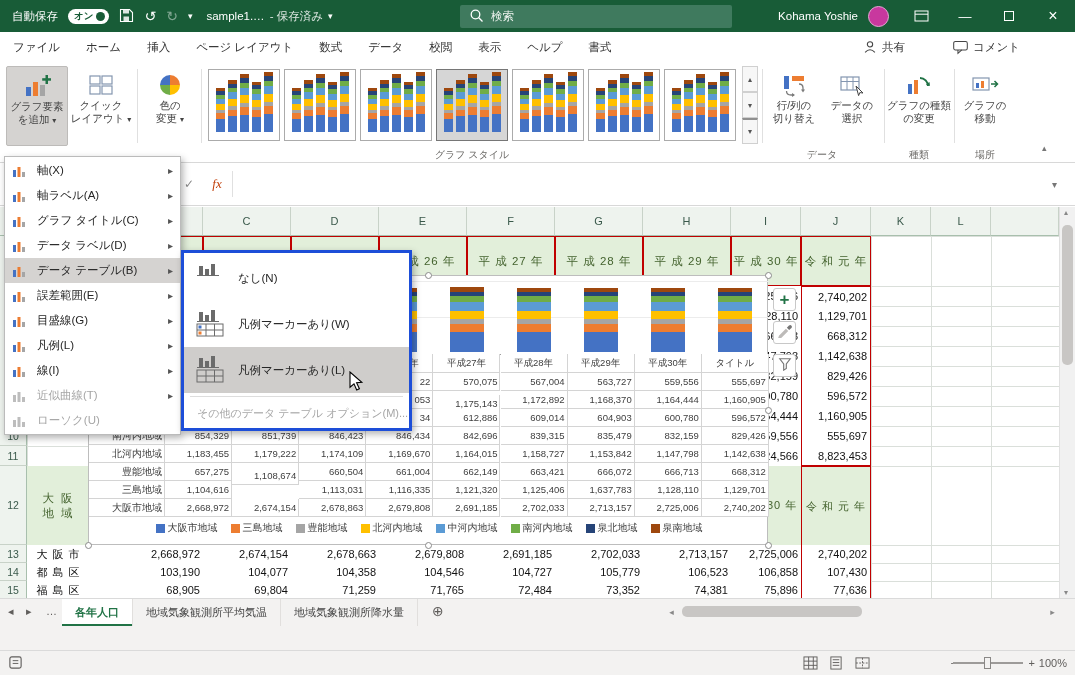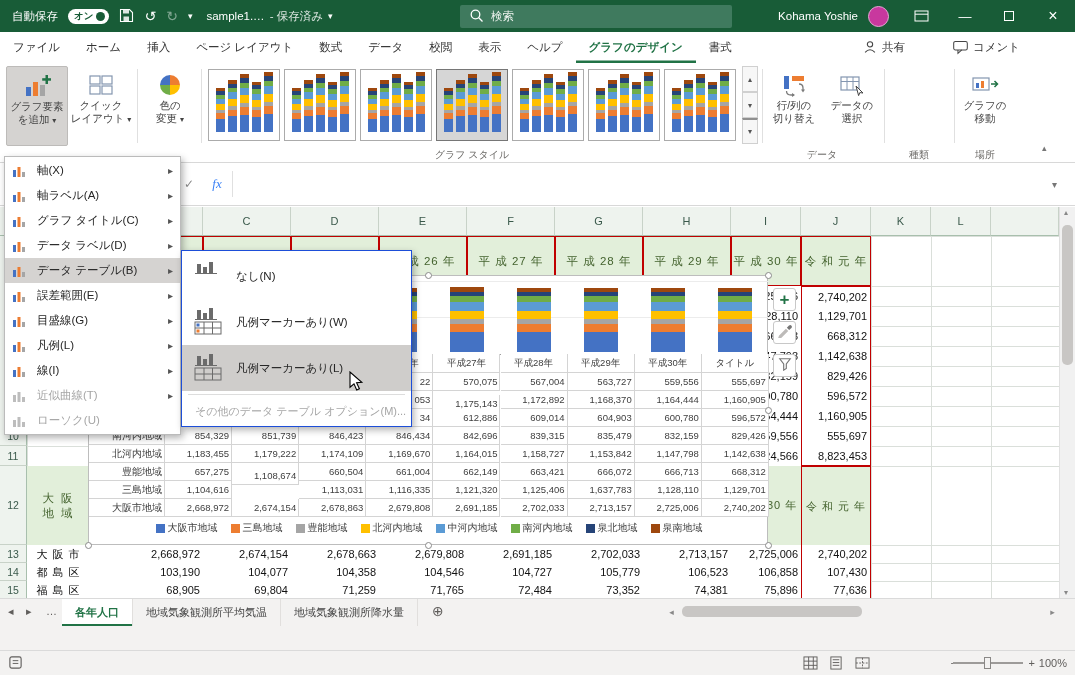--- a/index.html
+++ b/index.html
@@ -44,21 +44,21 @@
   .thumb.sel { background:#D6D6D6; border:1px solid #767676; }
   .minibar { position:absolute; bottom:8px; width:9px;
     background:linear-gradient(to top,#4472C4 0 30%,#ED7D31 30% 43%,#A5A5A5 43% 50%,#FFC000 50% 63%,#5B9BD5 63% 76%,#70AD47 76% 85%,#264478 85% 93%,#9E480E 93% 100%); }
   .galbtn { position:absolute; left:742px; width:16px; height:26px; border:1px solid #D0D0D0; background:#F7F7F7;
             display:flex; align-items:center; justify-content:center; font-size:8px; color:#555; }
 
   
   #fbar { position:absolute; left:0; top:163px; width:1075px; height:43px; background:#fff; border-bottom:1px solid #D8D8D8;
           display:flex; align-items:center; }
   .fbtn { width:26px; text-align:center; color:#8A8A8A; font-size:12px; }
-  #fx { font-family:"Liberation Serif","DejaVu Serif",serif; font-style:italic; color:#3b82f6; font-size:13px; width:30px; text-align:center; }
+  #fx { font-family:"Liberation Serif","DejaVu Serif",serif; font-style:italic; color:#c2410c; font-size:13px; width:30px; text-align:center; }
   #fsep { width:1px; height:26px; background:#E0E0E0; }
   #fchev { position:absolute; right:18px; color:#777; font-size:10px; }
 
   
   .vline { position:absolute; width:1px; background:#DADFDA; }
   .hline { position:absolute; height:1px; background:#DADFDA; }
   .chdr { position:absolute; top:207px; height:29px; background:#EEF3EE; border-right:1px solid #C8D2C8;
           border-bottom:1px solid #A8BFAD; color:#3A594B; display:flex; align-items:center; justify-content:center; font-size:11px; }
   .rhdr { position:absolute; left:0; width:27px; background:#EEF3EE; border-right:1px solid #A8BFAD;
           border-bottom:1px solid #C8D2C8; color:#3A594B; display:flex; align-items:center; justify-content:center; font-size:10.5px; }
@@ -89,21 +89,21 @@
 
   
   #menu { position:absolute; left:4px; top:156px; width:177px; background:#fff; border:1px solid #BBBBBB;
           box-shadow:2px 3px 7px rgba(0,0,0,.3); z-index:20; padding:1px 0; }
   .mitem { height:25px; display:flex; align-items:center; font-size:11.5px; color:#262626; padding:0 7px; }
   .mitem.hl { background:#D5D3D1; }
   .mitem.dis { color:#A6A6A6; }
   .micon { width:18px; display:flex; align-items:center; }
   .mlabel { flex:1; padding-left:7px; white-space:nowrap; }
   .marrow { color:#555; font-size:10px; }
-  #submenu { position:absolute; left:181px; top:250px; width:231px; background:#fff; border:1px solid #1d4ed8;
+  #submenu { position:absolute; left:181px; top:250px; width:231px; background:#fff; border:3px solid #1d4ed8;
              box-shadow:2px 3px 7px rgba(0,0,0,.3); z-index:21; padding:2px 0; }
   .sitem { height:46px; display:flex; align-items:center; font-size:11.5px; color:#262626; padding:0 8px; }
   .sitem.hl { background:#CFCDCB; }
   .sicon { width:46px; display:flex; align-items:center; }
   .ssep { height:1px; background:#DDDDDD; margin:3px 6px; }
   .smore { height:26px; display:flex; align-items:center; padding:0 13px; font-size:11px; color:#A6A6A6; white-space:nowrap; }
   #cursor { position:absolute; left:348px; top:371px; z-index:30; }
 
   
   #tabbar { position:absolute; left:0; top:598px; width:1075px; height:52px; background:#F3F2F1; border-top:1px solid #DADADA; }
@@ -180,21 +180,20 @@
     <span id="ribbon-tabs" style="display:flex">
         <div class="rtab">ファイル</div>
         <div class="rtab">ホーム</div>
         <div class="rtab">挿入</div>
         <div class="rtab">ページ レイアウト</div>
         <div class="rtab">数式</div>
         <div class="rtab">データ</div>
         <div class="rtab">校閲</div>
         <div class="rtab">表示</div>
         <div class="rtab">ヘルプ</div>
-        <div class="rtab active">グラフのデザイン</div>
         <div class="rtab">書式</div>
       </span>
     <span class="tab-extra" style="right:170px">
       <span><svg width="16" height="16" viewBox="0 0 18 18">
             <circle cx="9" cy="6" r="3" fill="none" stroke="#444" stroke-width="1.2"></circle>
             <path d="M3.5 15 q5.5 -6 11 0" fill="none" stroke="#444" stroke-width="1.2"></path>
           </svg></span>
       <span>共有</span>
     </span>
     <span class="tab-extra" style="right:55px">
@@ -326,20 +325,32 @@
             <line x1="14" y1="4" x2="14" y2="17" stroke="#8496B0"></line>
             <path d="M17 13 l7 7 l-3.2 -.4 l-1.2 3 z" fill="#fff" stroke="#444"></path>
           </svg>
       </span>
       <span class="blab">データの</span>
       <span class="blab">選択</span>
     </div>
     <div class="grouplab" style="left:766px; width:112px;">データ</div>
 
     <div class="vsep" style="left:884px"></div>
+    <div class="bigbtn" style="left:888px; width:62px;">
+      <span class="bicon">
+        <svg width="26" height="25" viewBox="0 0 26 25">
+            <rect x="2" y="11" width="4" height="10" fill="#4472C4"></rect>
+            <rect x="8" y="7" width="4" height="14" fill="#ED7D31"></rect>
+            <path d="M14 5 a8 8 0 0 1 8 8" stroke="#217346" fill="none" stroke-width="2"></path>
+            <path d="M24 13 l-4 -1.5 l3.5 -2.5 z" fill="#217346"></path>
+          </svg>
+      </span>
+      <span class="blab">グラフの種類</span>
+      <span class="blab">の変更</span>
+    </div>
     <div class="grouplab" style="left:888px; width:62px;">種類</div>
 
     <div class="vsep" style="left:954px"></div>
     <div class="bigbtn" style="left:958px; width:54px;">
       <span class="bicon">
         <svg width="28" height="25" viewBox="0 0 28 25">
             <rect x="2" y="5" width="16" height="12" fill="none" stroke="#8496B0" stroke-width="1.2"></rect>
             <rect x="5" y="10" width="3" height="5" fill="#4472C4"></rect>
             <rect x="10" y="8" width="3" height="7" fill="#ED7D31"></rect>
             <path d="M20 11 h6 M23.5 8 l3 3 l-3 3" fill="none" stroke="#217346" stroke-width="1.5"></path>

